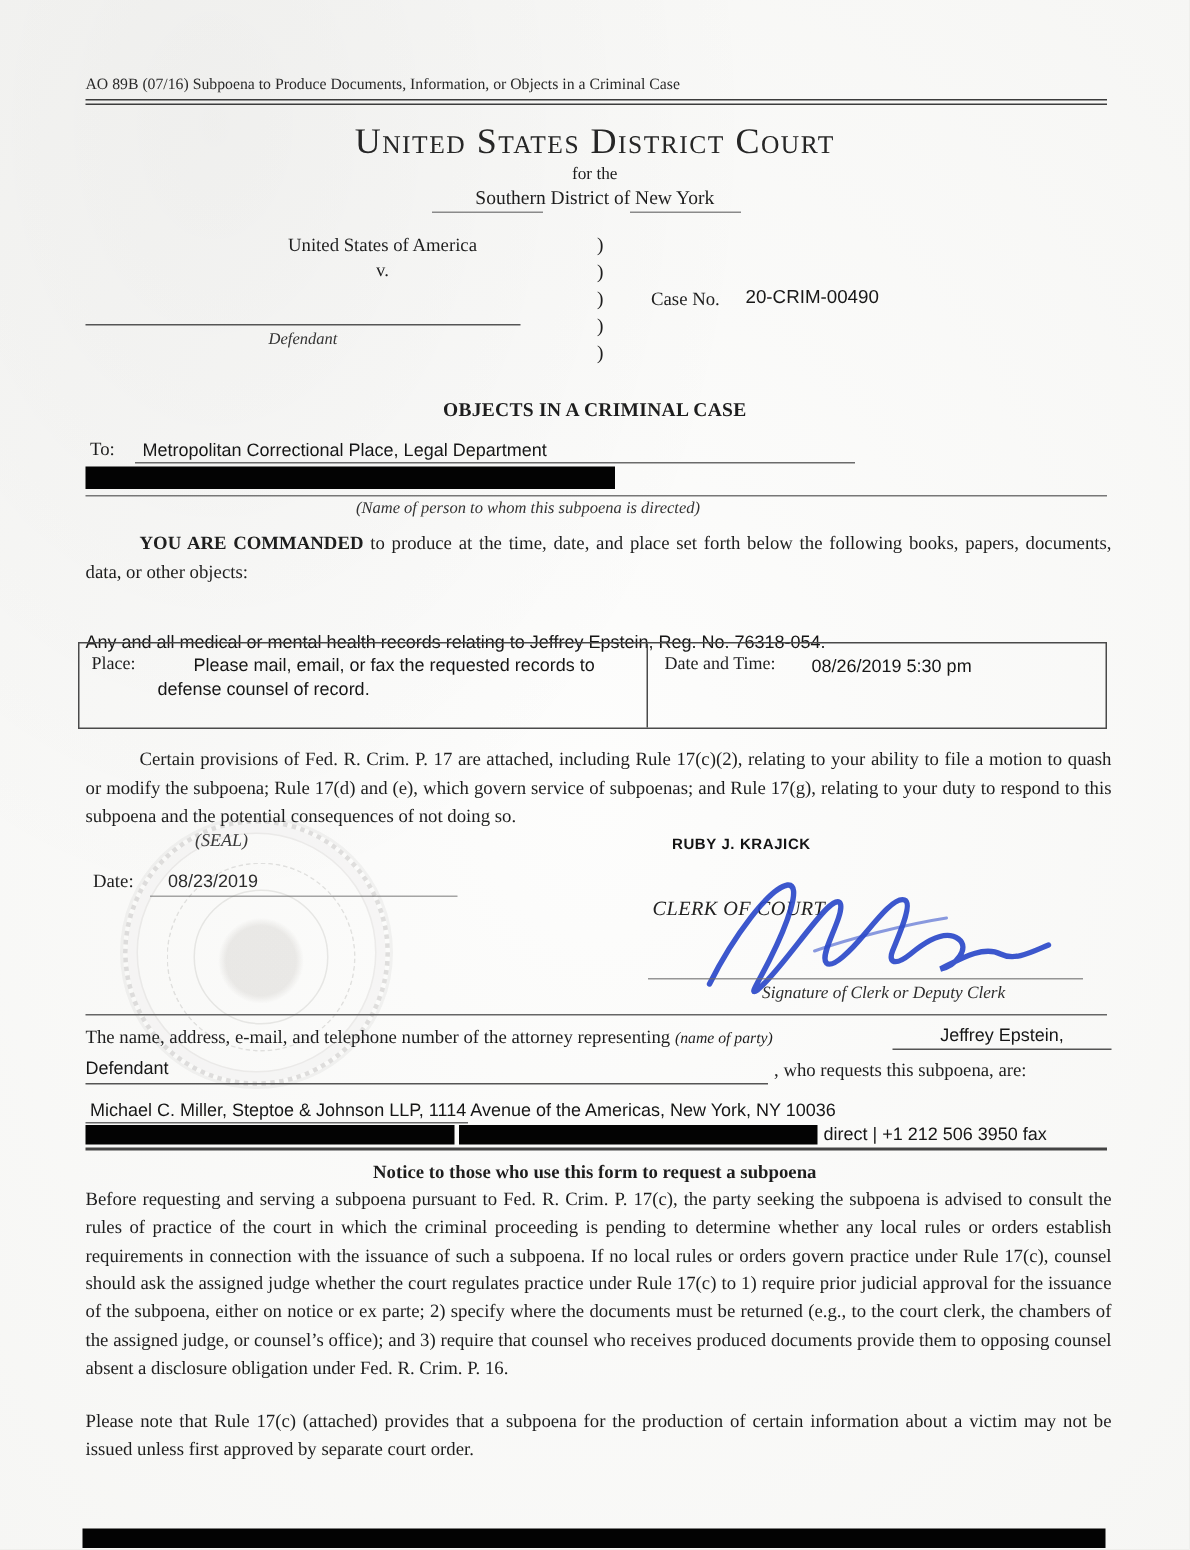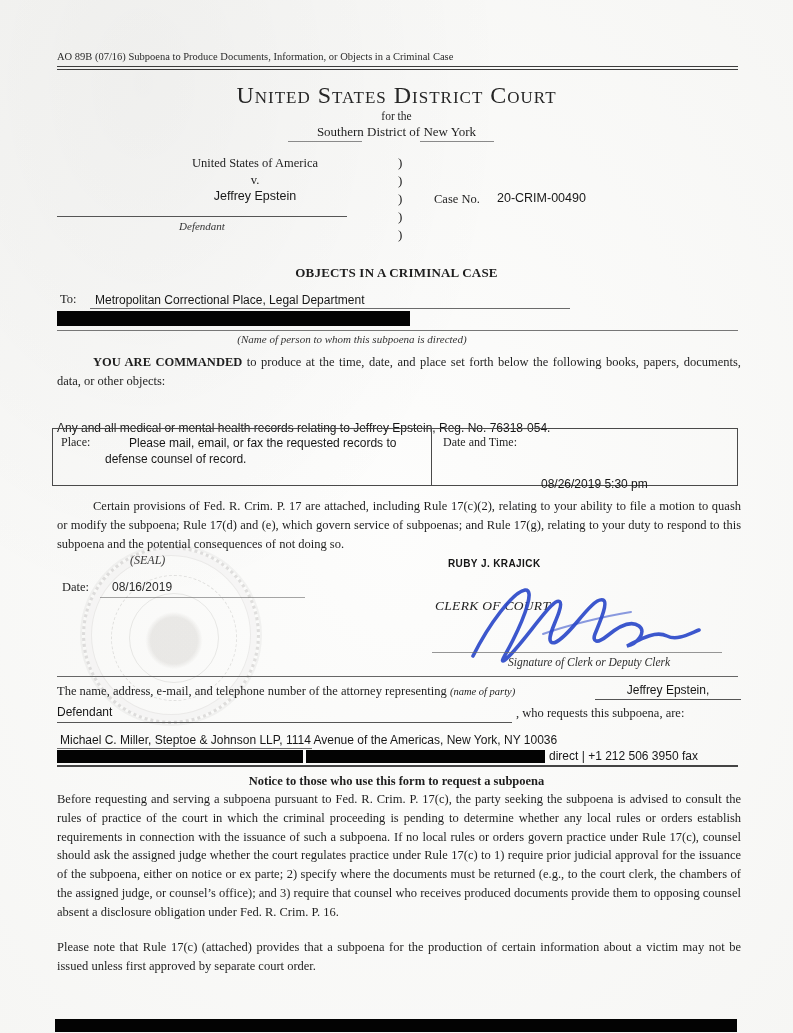--- a/index.html
+++ b/index.html
@@ -49,21 +49,20 @@
   <div class="abs rule-double" style="left:57px; top:66px; width:681px;"></div>
 
   <div class="abs ctr small-caps" style="left:0; top:82px; width:793px; font-size:24px; letter-spacing:1px; color:#262626;">United States District Court</div>
   <div class="abs ctr" style="left:0; top:110px; width:793px; font-size:11.5px;">for the</div>
   <div class="abs ctr" style="left:0; top:124px; width:793px; font-size:13px;">Southern District of New York</div>
   <div class="abs underseg" style="left:288px; top:126px; width:74px; height:16px;"></div>
   <div class="abs underseg" style="left:420px; top:126px; width:74px; height:16px;"></div>
 
   <div class="abs ctr" style="left:110px; top:156px; width:290px; font-size:12.5px;">United States of America</div>
   <div class="abs ctr" style="left:110px; top:173px; width:290px; font-size:12.5px;">v.</div>
-  <div class="abs ctr sans" style="left:110px; top:189px; width:290px; font-size:12.5px; color:#181818;">Jeffrey Epstein</div>
   <div class="abs rule" style="left:57px; top:216px; width:290px; background:#555;"></div>
   <div class="abs ctr ital" style="left:57px; top:220px; width:290px; font-size:11px; color:#333;">Defendant</div>
 
   <div class="abs" style="left:398px; top:155px; font-size:13px;">)</div>
   <div class="abs" style="left:398px; top:173px; font-size:13px;">)</div>
   <div class="abs" style="left:398px; top:191px; font-size:13px;">)</div>
   <div class="abs" style="left:398px; top:209px; font-size:13px;">)</div>
   <div class="abs" style="left:398px; top:227px; font-size:13px;">)</div>
 
   <div class="abs" style="left:434px; top:192px; font-size:12.5px;">Case No.</div>
@@ -82,33 +81,33 @@
     <span class="b">YOU ARE COMMANDED</span><span> to produce at the time, date, and place set forth below the following books, papers, documents, data, or other objects:</span>
   </div>
   <div class="abs sans" style="left:57px; top:397px; font-size:12px; color:#161616;margin-top:24px;">Any and all medical or mental health records relating to Jeffrey Epstein, Reg. No. 76318-054.</div>
 
   <div class="abs" style="left:52px; top:428px; width:686px; height:58px; border:1px solid #4a4a4a;">
     <div class="abs" style="left:378px; top:0; width:1px; height:56px; background:#4a4a4a;"></div>
     <div class="abs" style="left:8px; top:6px; font-size:12px;">Place:</div>
     <div class="abs sans" style="left:52px; top:7px; font-size:12px; color:#161616;margin-left:24px;">Please mail, email, or fax the requested records to</div>
     <div class="abs sans" style="left:52px; top:23px; font-size:12px; color:#161616;">defense counsel of record.</div>
     <div class="abs" style="left:390px; top:6px; font-size:12px;">Date and Time:</div>
-    <div class="abs sans" style="left:488px; top:8px; font-size:12px; color:#161616;margin-top:40px;">08/26/2019 5:30 pm</div>
+    <div class="abs sans" style="left:488px; top:8px; font-size:12px; color:#161616;">08/26/2019 5:30 pm</div>
   </div>
 
   <div class="abs" style="left:57px; top:497px; width:684px; font-size:12.5px; line-height:19px; text-indent:36px; text-align:justify;">Certain provisions of Fed. R. Crim. P. 17 are attached, including Rule 17(c)(2), relating to your ability to file a motion to quash or modify the subpoena; Rule 17(d) and (e), which govern service of subpoenas; and Rule 17(g), relating to your duty to respond to this subpoena and the potential consequences of not doing so.</div>
 
   <div class="abs seal" style="left:82px; top:546px;">
     <div class="seal-inner"></div>
     <div class="seal-inner2"></div>
   </div>
 
   <div class="abs ital" style="left:130px; top:553px; font-size:12px; color:#3a3a3a;">(SEAL)</div>
   <div class="abs" style="left:62px; top:580px; font-size:12.5px;">Date:</div>
-  <div class="abs sans" style="left:112px; top:580px; font-size:12px; color:#2c2c2c;">08/16/2019</div>
+  <div class="abs sans" style="left:112px; top:580px; font-size:12px; color:#2c2c2c;">08/23/2019</div>
   <div class="abs fineline" style="left:100px; top:597px; width:205px; opacity:0.6;"></div>
 
   <div class="abs sans" style="left:448px; top:558px; font-size:10px; font-weight:700; letter-spacing:0.4px; color:#141414;">RUBY J. KRAJICK</div>
   <div class="abs ital" style="left:435px; top:598px; font-size:13.5px; letter-spacing:0.3px; color:#222;">CLERK OF COURT</div>
 
   <svg class="abs" style="left:455px; top:572px;" width="250" height="95" viewBox="0 0 250 95">
     <path d="M18,84 C34,52 58,20 70,18 C80,17 70,44 58,68 C50,84 44,92 50,88 C64,76 84,46 96,34 C104,26 108,28 104,40 C100,52 92,66 96,70 C100,74 112,62 122,50 C132,38 142,26 148,28 C154,30 144,52 140,62 C137,70 142,72 152,64 C164,54 176,48 184,54 C192,60 182,72 172,74 C184,68 200,58 212,64 C222,69 234,62 244,58" fill="none" stroke="#2b49c9" stroke-width="3.6" stroke-linecap="round" opacity="0.92"></path>
     <path d="M88,62 C110,54 150,44 176,40" fill="none" stroke="#2b49c9" stroke-width="2" stroke-linecap="round" opacity="0.55"></path>
   </svg>
 

